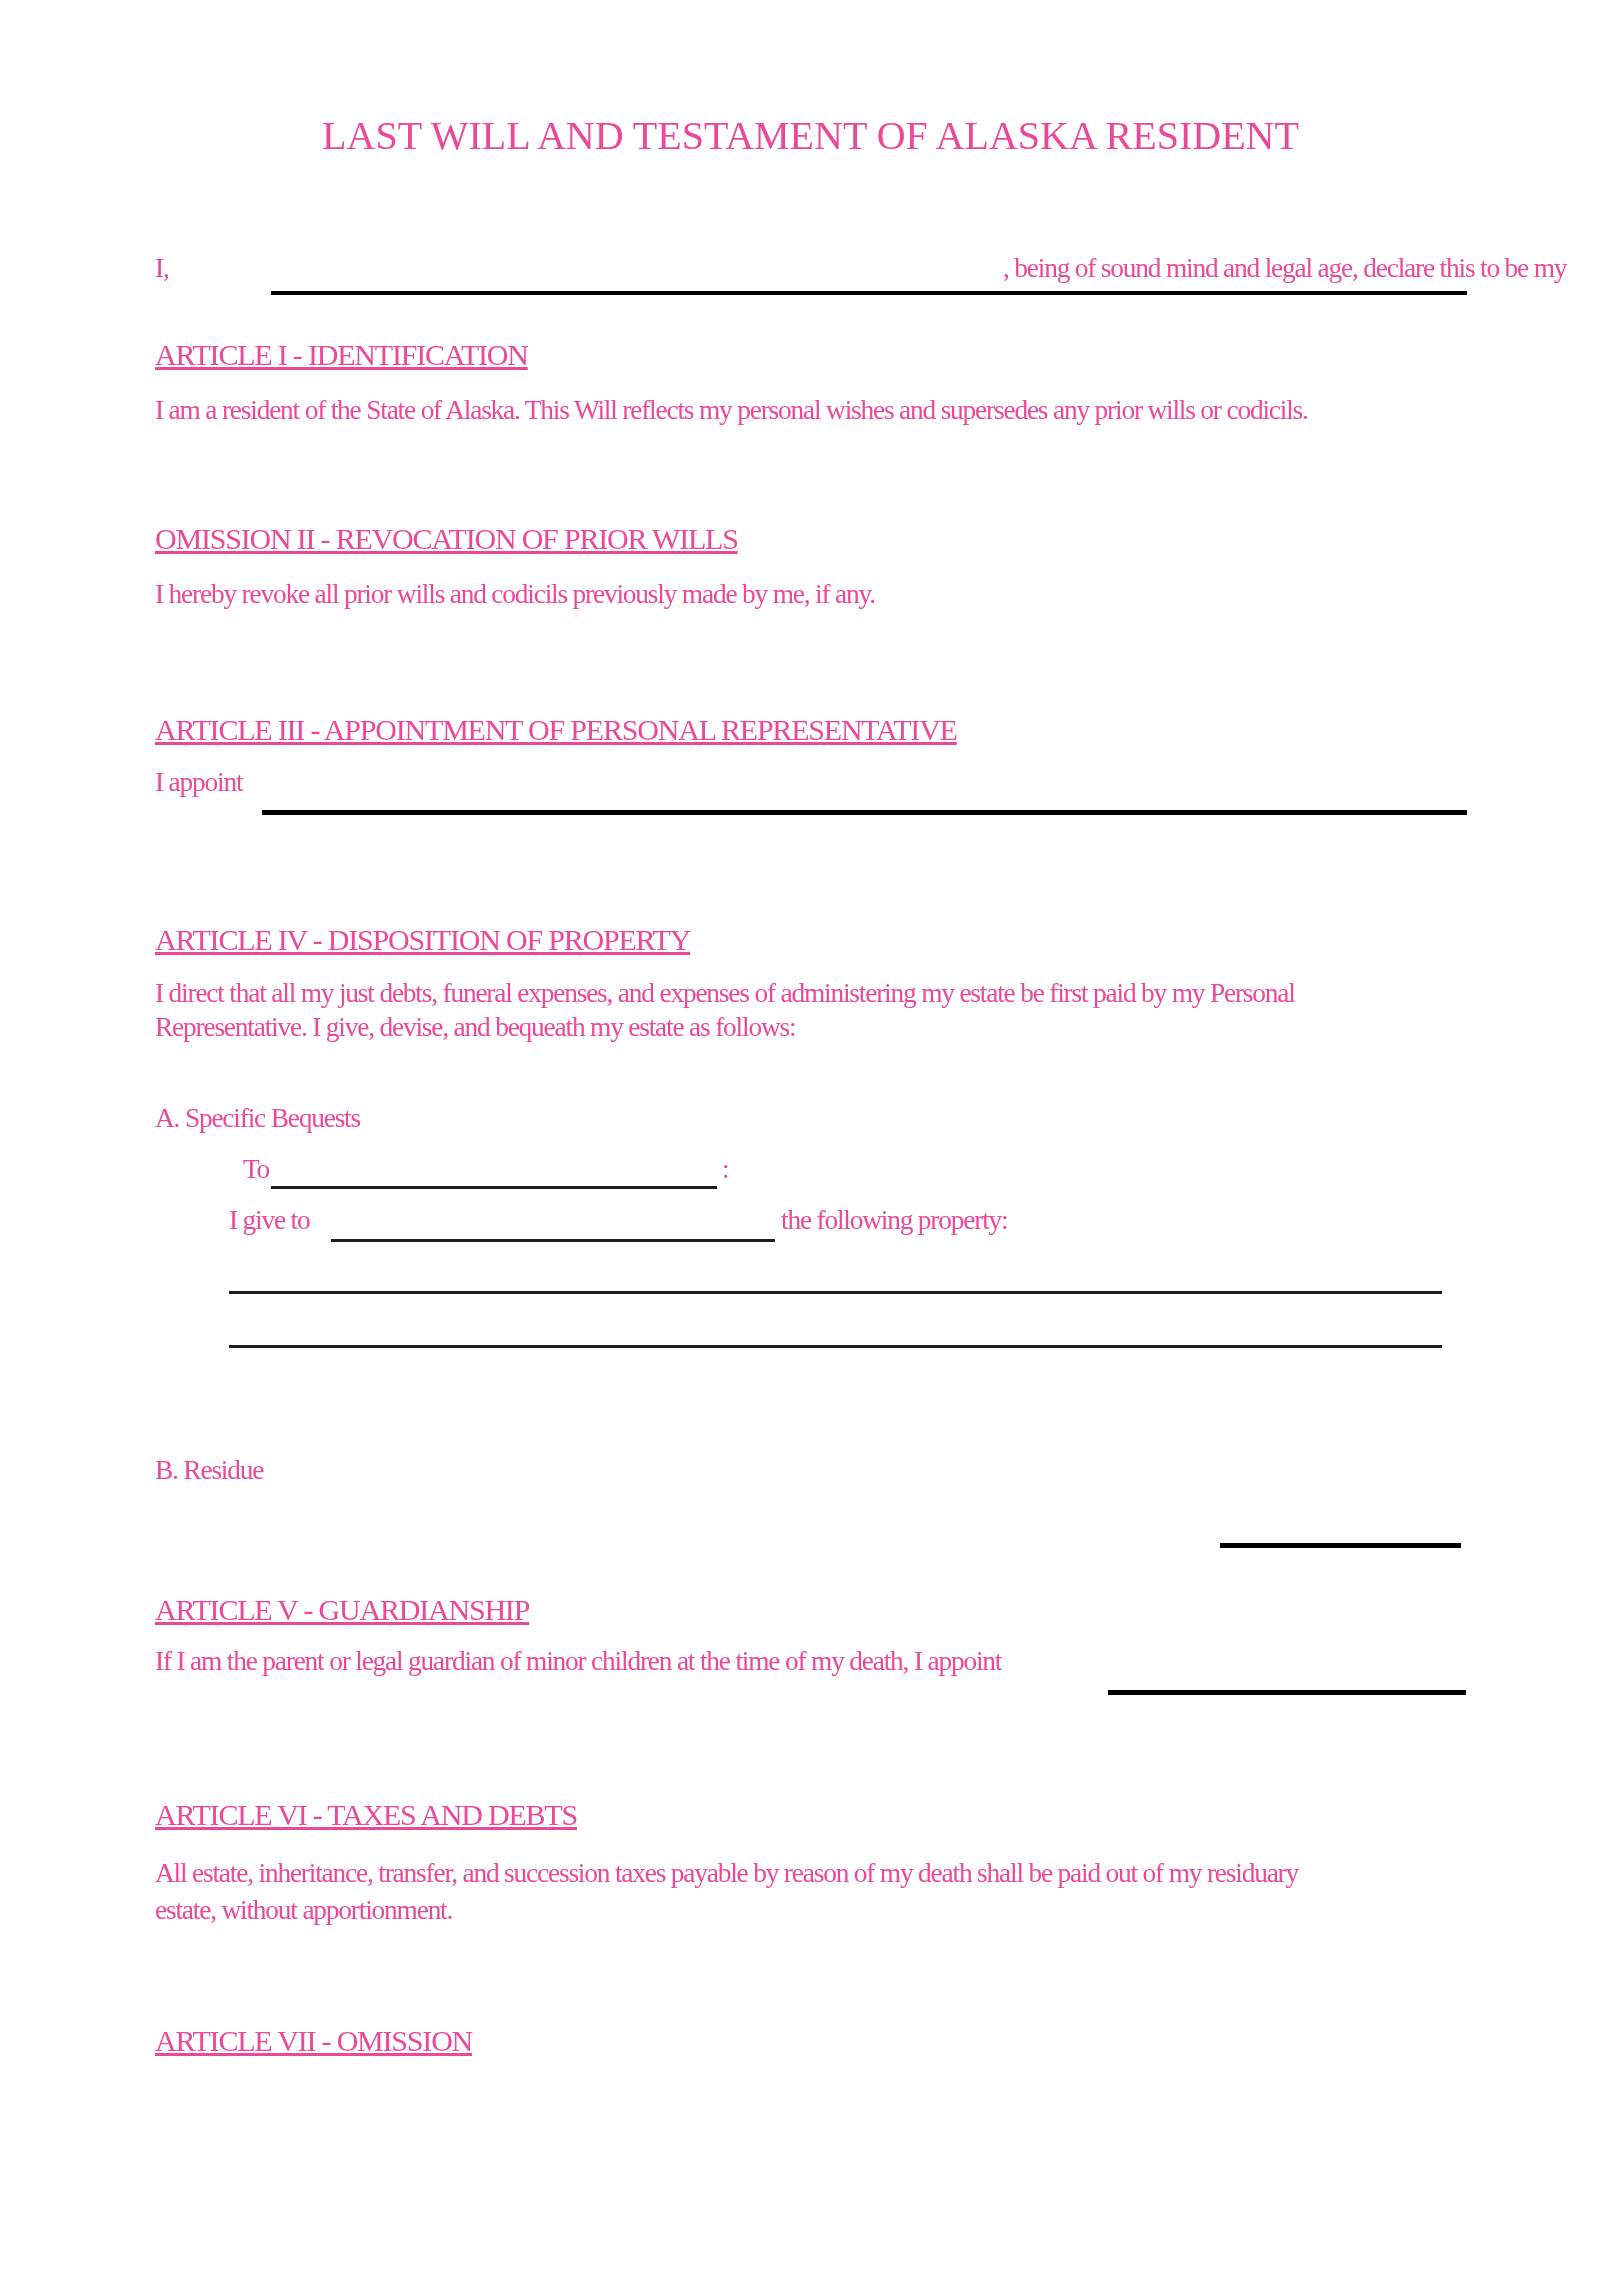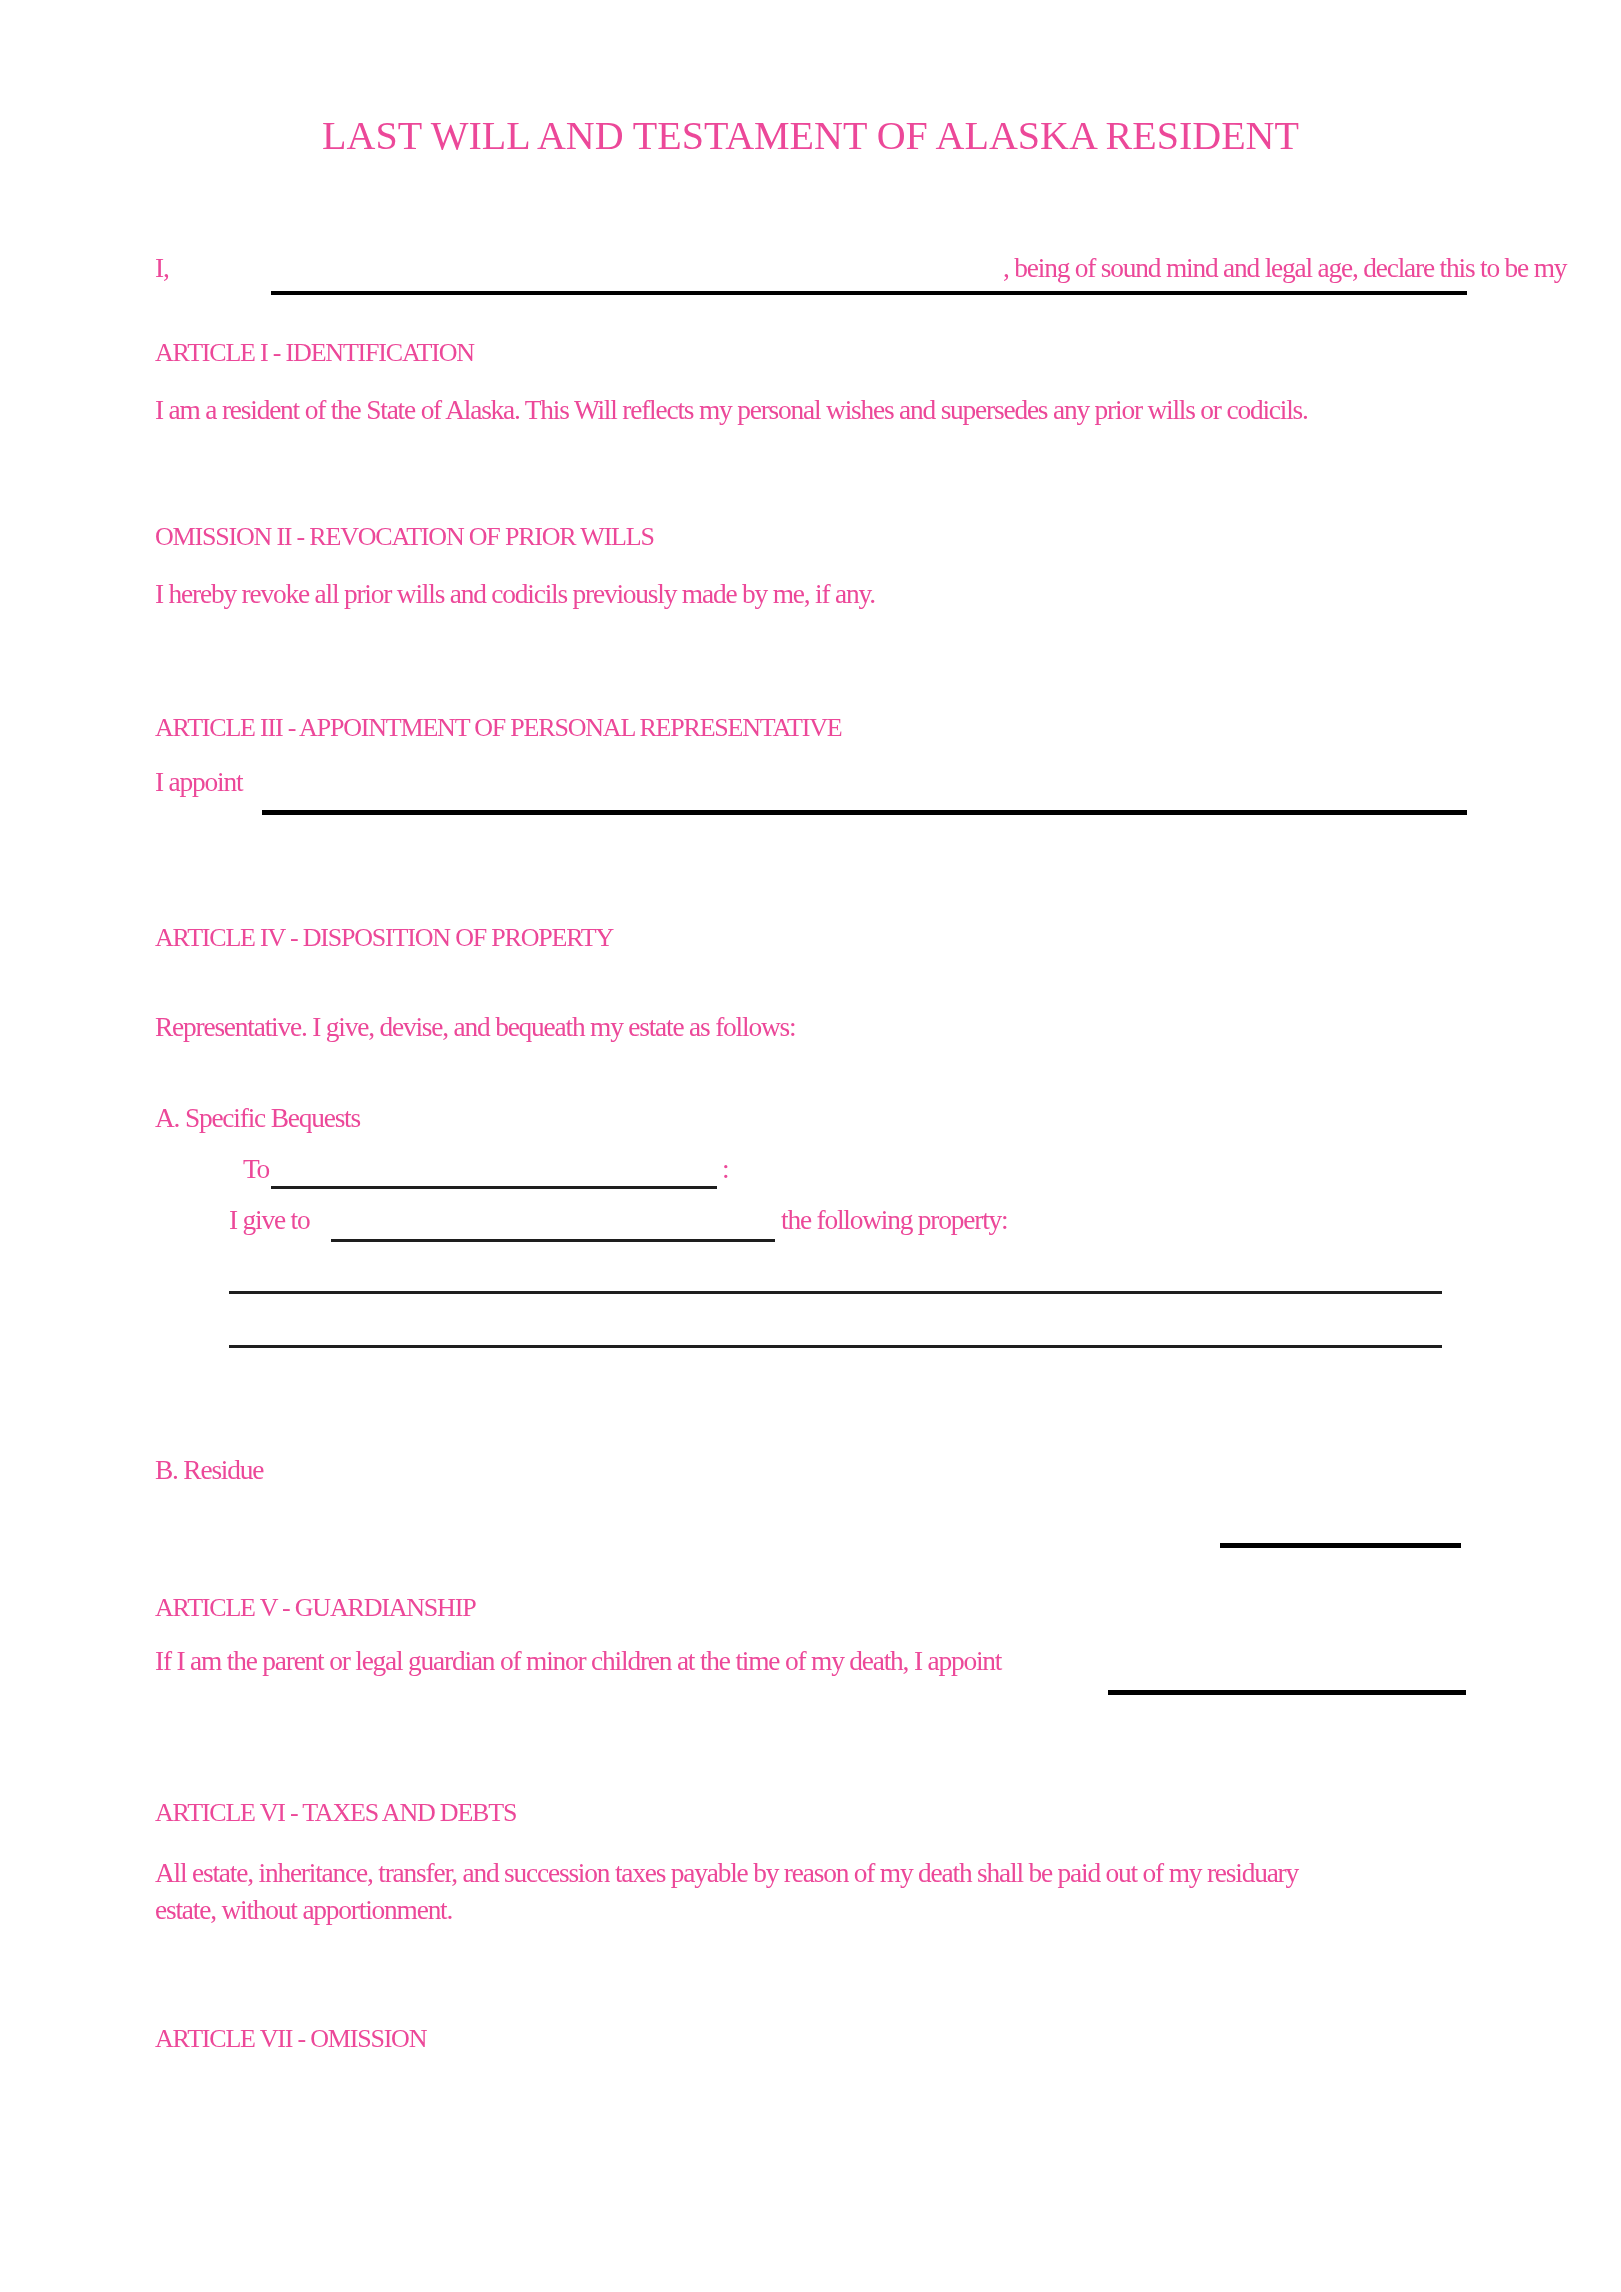--- a/index.html
+++ b/index.html
@@ -14,23 +14,24 @@
   .t{
     position:absolute;
     line-height:1;
     font-size:27.4px;
     letter-spacing:-1.2px;
     white-space:pre;
   }
   .h{
     position:absolute;
     line-height:1;
-    font-size:26px;
+    font-size:30px;
     letter-spacing:-1.2px;
     white-space:pre;
+    text-decoration:underline;
   }
   .title{
     position:absolute;
     left:0;top:116px;width:1621px;
     text-align:center;
     font-size:40px;
     letter-spacing:0;
     line-height:1;
     white-space:pre;
   }
@@ -55,20 +56,21 @@
   <div class="t" style="left:155px;top:397px;">I am a resident of the State of Alaska. This Will reflects my personal wishes and supersedes any prior wills or codicils.</div>
 
   <div class="h" style="left:155px;top:524px;">OMISSION II - REVOCATION OF PRIOR WILLS</div>
   <div class="t" style="left:155px;top:581px;">I hereby revoke all prior wills and codicils previously made by me, if any.</div>
 
   <div class="h" style="left:155px;top:715px;">ARTICLE III - APPOINTMENT OF PERSONAL REPRESENTATIVE</div>
   <div class="t" style="left:155px;top:769px;">I appoint</div>
   <div class="rule" style="left:262px;top:810px;width:1205px;height:4.9px;"></div>
 
   <div class="h" style="left:155px;top:925px;">ARTICLE IV - DISPOSITION OF PROPERTY</div>
+  <div class="t" style="left:155px;top:980px;">I direct that all my just debts, funeral expenses, and expenses of administering my estate be first paid by my Personal</div>
   <div class="t" style="left:155px;top:1014px;">Representative. I give, devise, and bequeath my estate as follows:</div>
 
   <div class="t" style="left:155px;top:1105px;">A. Specific Bequests</div>
 
   <div class="t" style="left:243px;top:1156px;">To</div>
   <div class="rule thin" style="left:271px;top:1186px;width:446px;height:2.9px;"></div>
   <div class="t" style="left:722px;top:1156px;">:</div>
 
   <div class="t" style="left:229px;top:1207px;">I give to</div>
   <div class="rule thin" style="left:331px;top:1239px;width:444px;height:2.9px;"></div>

